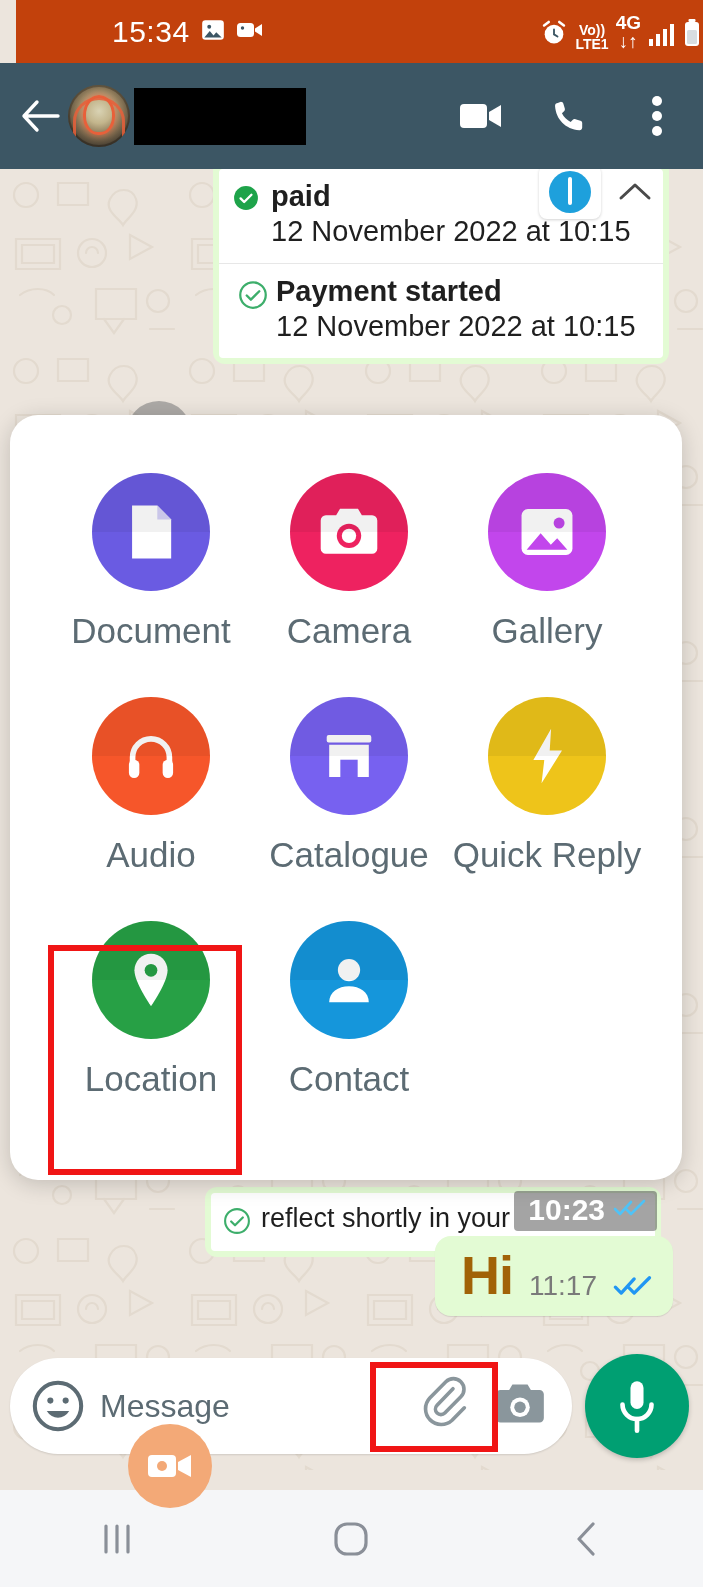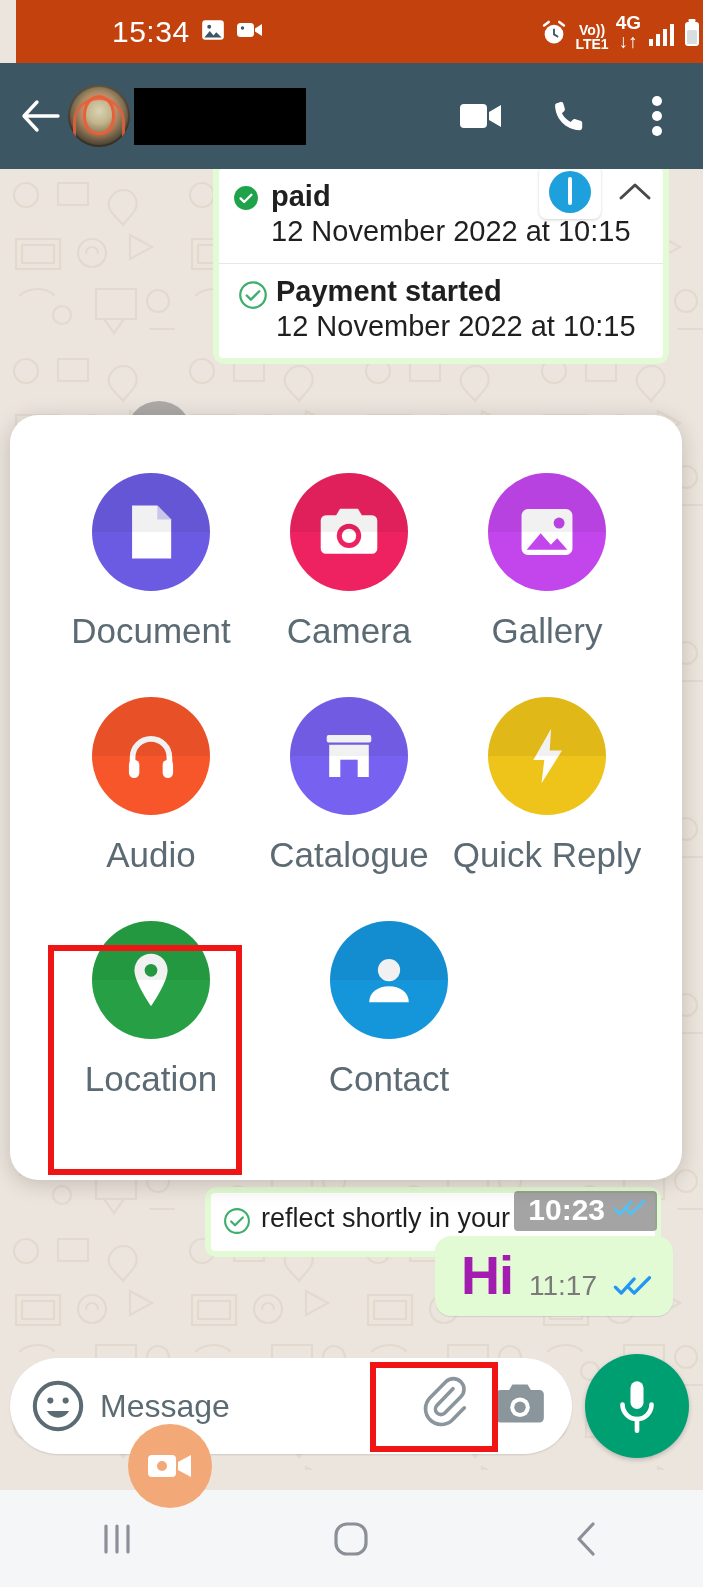--- a/index.html
+++ b/index.html
@@ -109,21 +109,21 @@
   #reflect-time { font-size:30px; font-weight:700; color:#ffffff; }
 
   
   #hi-bubble {
     position:absolute; right:30px; top:1067px;
     background:#E3FBD4; border-radius:16px;
     padding:12px 20px 14px 26px;
     display:flex; align-items:flex-end; gap:16px;
     box-shadow:0 1px 1px rgba(0,0,0,.1);
   }
-  #hi-text { font-size:54px; font-weight:700; color:#a21caf; line-height:1; letter-spacing:-1px; }
+  #hi-text { font-size:54px; font-weight:700; color:#a16207; line-height:1; letter-spacing:-1px; }
   #hi-time { font-size:28px; color:#7a7a7a; }
 
   
   #attachment-sheet {
     position:absolute; left:10px; top:415px; width:672px; height:765px;
     background:#ffffff; border-radius:28px;
     box-shadow:0 4px 22px rgba(0,0,0,.18);
     z-index:30;
     padding:44px 0 0 0;
   }
@@ -139,21 +139,21 @@
   }
   .att-circle::after{
     content:""; position:absolute; left:0; top:0; right:0; height:50%;
     background:rgba(0,0,0,.055); pointer-events:none;
   }
   .att-label {
     margin-top:20px; font-size:35px; color:#5C6B73; white-space:nowrap;
   }
   .att-r1 { margin-left:42px; }
   .att-r2 { margin-left:42px; margin-top:32px; }
-  .att-r3 { margin-left:42px; margin-top:32px;gap:40px; }
+  .att-r3 { margin-left:42px; margin-top:32px; }
 
   
   .highlight-box { position:absolute; border:6px solid #F01515; z-index:60; }
   #highlight-location { left:48px; top:945px; width:194px; height:230px; }
   #highlight-attach   { left:370px; top:1362px; width:128px; height:90px; }
 
   
   #input-bar {
     position:absolute; left:0; top:1340px; width:703px; height:130px; z-index:40;
   }

